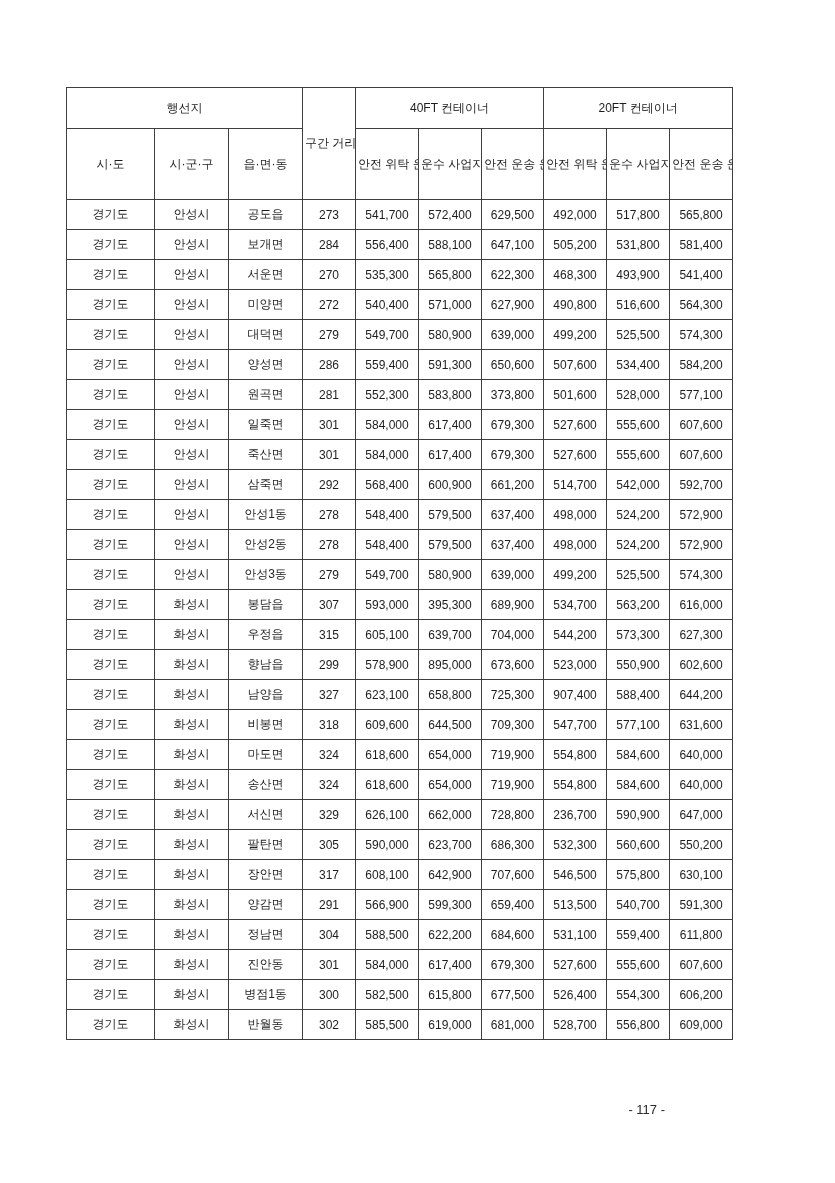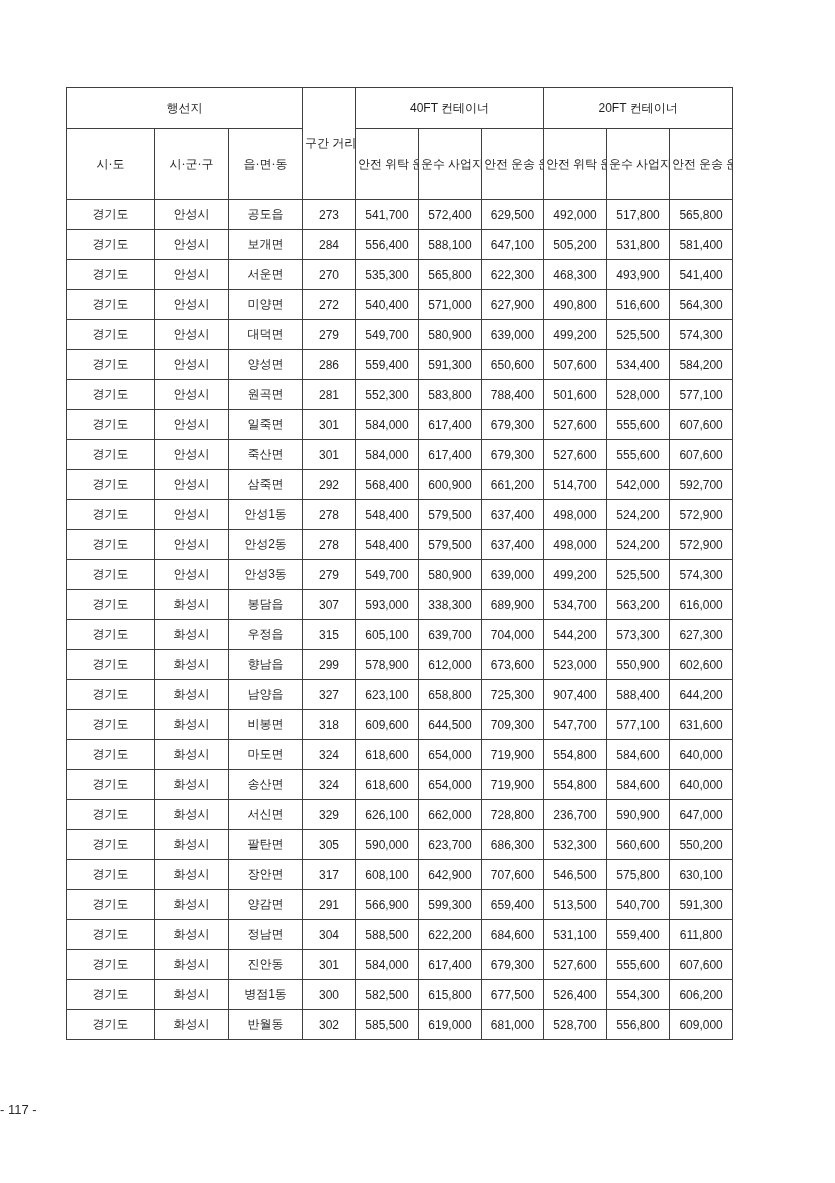--- a/index.html
+++ b/index.html
@@ -21,28 +21,28 @@
   .fare-table th, .fare-table td {
     border: 1px solid #3f3f3f;
     text-align: center;
     vertical-align: middle;
     font-weight: normal;
     padding: 0 2px;
     overflow: hidden;
     white-space: nowrap;
   }
   .fare-table thead tr.group-row th { height: 40px; }
-  .fare-table thead tr.sub-row th { height: 70px; font-family: Liberation Serif, serif; }
+  .fare-table thead tr.sub-row th { height: 70px; }
   .fare-table tbody tr { height: 30px; }
   .multi { white-space: pre-line; line-height: 1.22; }
   .page-footer {
     position: absolute;
     left: 0; top: 1102px;
     width: 665px;
-    text-align: left;
+    text-align: right;
     font-size: 13px;
     color: #2a2a2a;
   }
 </style>
 </head>
 <body>
 
 <table class="fare-table">
   <colgroup>
     <col style="width:88px">
@@ -168,21 +168,21 @@
         <td>534,400</td>
         <td>584,200</td>
       </tr>
       <tr>
         <td>경기도</td>
         <td>안성시</td>
         <td>원곡면</td>
         <td>281</td>
         <td>552,300</td>
         <td>583,800</td>
-        <td>788,400</td>
+        <td>373,800</td>
         <td>501,600</td>
         <td>528,000</td>
         <td>577,100</td>
       </tr>
       <tr>
         <td>경기도</td>
         <td>안성시</td>
         <td>일죽면</td>
         <td>301</td>
         <td>584,000</td>
@@ -251,21 +251,21 @@
         <td>499,200</td>
         <td>525,500</td>
         <td>574,300</td>
       </tr>
       <tr>
         <td>경기도</td>
         <td>화성시</td>
         <td>봉담읍</td>
         <td>307</td>
         <td>593,000</td>
-        <td>338,300</td>
+        <td>395,300</td>
         <td>689,900</td>
         <td>534,700</td>
         <td>563,200</td>
         <td>616,000</td>
       </tr>
       <tr>
         <td>경기도</td>
         <td>화성시</td>
         <td>우정읍</td>
         <td>315</td>
@@ -275,21 +275,21 @@
         <td>544,200</td>
         <td>573,300</td>
         <td>627,300</td>
       </tr>
       <tr>
         <td>경기도</td>
         <td>화성시</td>
         <td>향남읍</td>
         <td>299</td>
         <td>578,900</td>
-        <td>612,000</td>
+        <td>895,000</td>
         <td>673,600</td>
         <td>523,000</td>
         <td>550,900</td>
         <td>602,600</td>
       </tr>
       <tr>
         <td>경기도</td>
         <td>화성시</td>
         <td>남양읍</td>
         <td>327</td>

